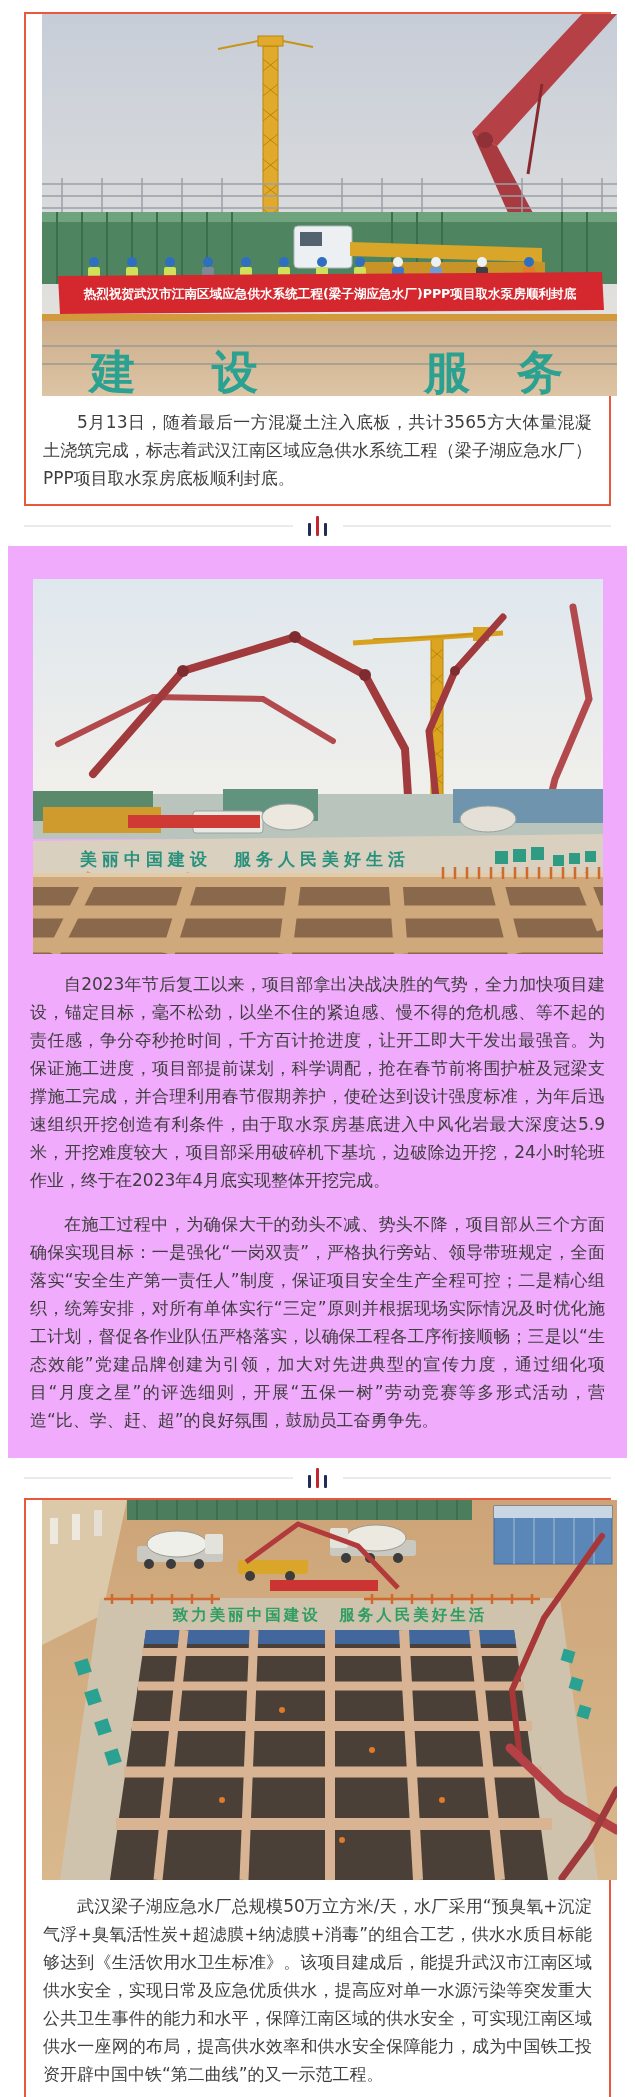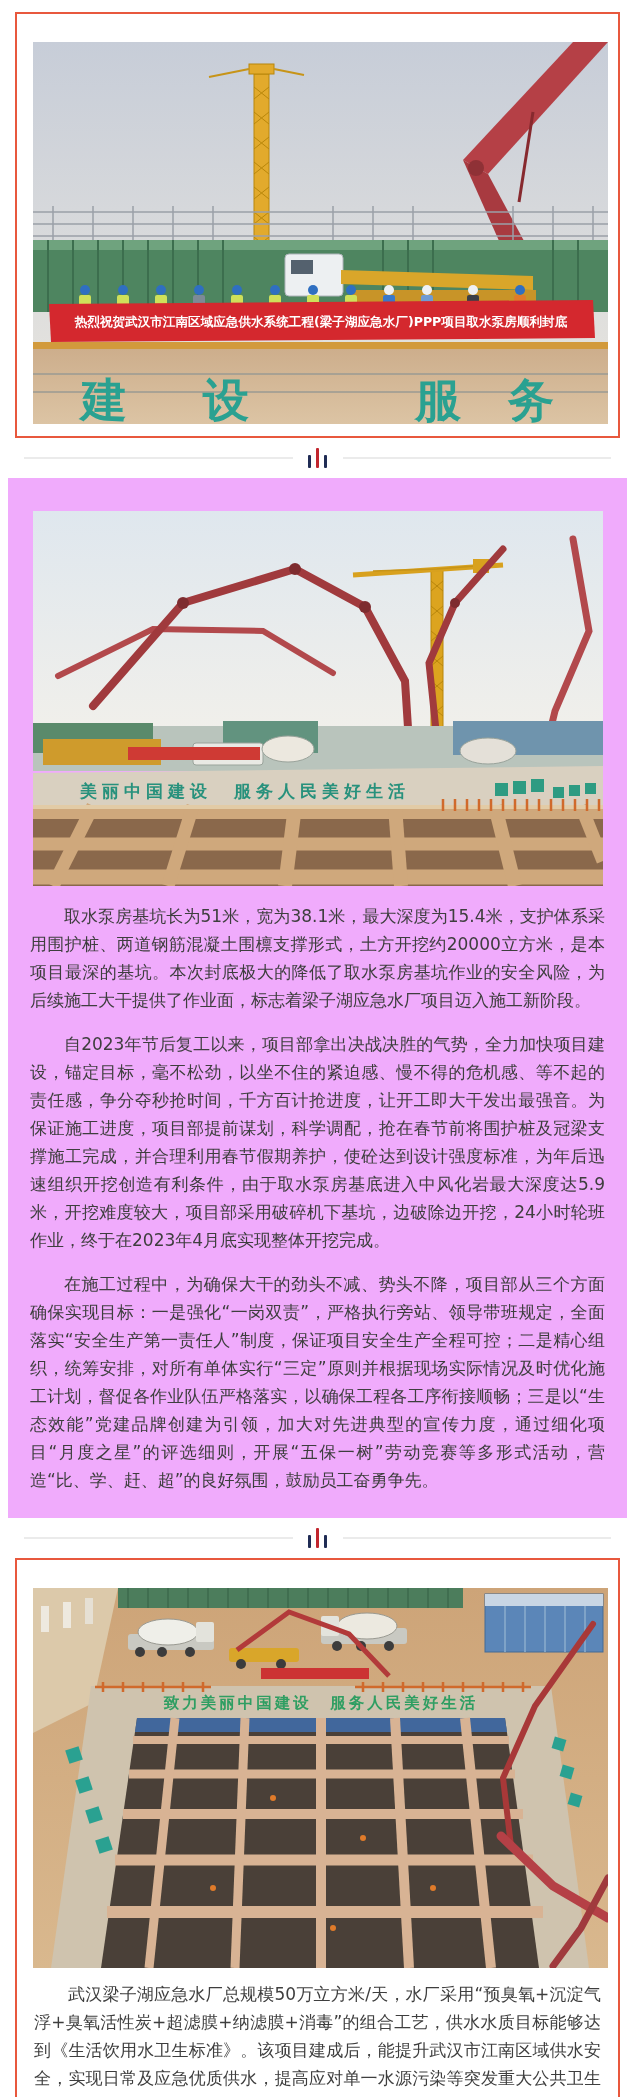--- a/index.html
+++ b/index.html
@@ -1,20 +1,20 @@
 <!DOCTYPE html>
 <html><head>
 <meta charset="utf-8">
 <style>
   html,body{margin:0;padding:0;background:#ffffff;}
   body{width:635px;font-family:"DejaVu Sans","Liberation Sans",sans-serif;}
   .page{width:635px;background:#ffffff;overflow:hidden;}
 
   
-  .box{margin:0 15px;border:2px solid #e8583d;padding:28px 16px 12px;box-sizing:border-box;background:#ffffff;}
+  .box{margin:0 24px;border:2px solid #e8583d;padding:0 16px 12px;box-sizing:border-box;background:#ffffff;}
   .box--first{margin-top:12px;}
   .box--last{margin-bottom:7px;}
 
   
   .pink{background:#f0abfc;margin:0 8px;padding:33px 21px 24px;}
 
   .photo{display:block;margin:0 auto;}
 
   p.para{font-size:17px;line-height:28px;color:#3e3e3e;text-align:justify;
          text-indent:2em;margin:12px 1px 0;word-break:break-all;}
@@ -146,20 +146,21 @@
         <path d="M0 332 H575 M0 350 H575" stroke="#9b9b93" stroke-width="1.5"></path>
         <g font-size="46" font-weight="bold" fill="#2aa191">
           <text x="48" y="374">建</text>
           <text x="170" y="374">设</text>
           <text x="382" y="374">服</text>
           <text x="475" y="374">务</text>
         </g>
       </g>
     </svg>
 
+    <p class="para">5月13日，随着最后一方混凝土注入底板，共计3565方大体量混凝土浇筑完成，标志着武汉江南区域应急供水系统工程（梁子湖应急水厂）PPP项目取水泵房底板顺利封底。</p>
   </section>
 
   <div class="divider">
     <span class="line"></span>
     <span class="bars">
       <span class="bar bar-navy"></span>
       <span class="bar bar-red"></span>
       <span class="bar bar-navy"></span>
     </span>
     <span class="line"></span>
@@ -232,21 +233,20 @@
           <path d="M462 295 L482 375" stroke-width="14"></path>
           <path d="M548 295 L570 350" stroke-width="13"></path>
         </g>
         <path d="M0 296 H570" stroke="#e2cba6" stroke-width="4"></path>
         <g stroke="#d06a2c" stroke-width="2.5">
           <path d="M410 288 V300 M422 288 V300 M434 288 V300 M446 288 V300 M458 288 V300 M470 288 V300 M482 288 V300 M494 288 V300 M506 288 V300 M518 288 V300 M530 288 V300 M542 288 V300 M554 288 V300 M566 288 V300"></path>
         </g>
       </g>
     </svg>
 
-    <p class="para">取水泵房基坑长为51米，宽为38.1米，最大深度为15.4米，支护体系采用围护桩、两道钢筋混凝土围檩支撑形式，土方开挖约20000立方米，是本项目最深的基坑。本次封底极大的降低了取水泵房基坑作业的安全风险，为后续施工大干提供了作业面，标志着梁子湖应急水厂项目迈入施工新阶段。</p>
     <p class="para">自2023年节后复工以来，项目部拿出决战决胜的气势，全力加快项目建设，锚定目标，毫不松劲，以坐不住的紧迫感、慢不得的危机感、等不起的责任感，争分夺秒抢时间，千方百计抢进度，让开工即大干发出最强音。为保证施工进度，项目部提前谋划，科学调配，抢在春节前将围护桩及冠梁支撑施工完成，并合理利用春节假期养护，使砼达到设计强度标准，为年后迅速组织开挖创造有利条件，由于取水泵房基底进入中风化岩最大深度达5.9米，开挖难度较大，项目部采用破碎机下基坑，边破除边开挖，24小时轮班作业，终于在2023年4月底实现整体开挖完成。</p>
     <p class="para"><span>在施工过程中，为确保大干的劲头不减、势头不降，项目部从三个方面确保实现目标：</span><span class="b">一是</span><span>强化“一岗双责”，严格执行旁站、领导带班规定，全面落实“安全生产第一责任人”制度，保证项目安全生产全程可控；</span><span class="b">二是</span><span>精心组织，统筹安排，对所有单体实行“三定”原则并根据现场实际情况及时优化施工计划，督促各作业队伍严格落实，以确保工程各工序衔接顺畅；</span><span class="b">三是</span><span>以“生态效能”党建品牌创建为引领，加大对先进典型的宣传力度，通过细化项目“月度之星”的评选细则，开展“五保一树”劳动竞赛等多形式活动，营造“比、学、赶、超”的良好氛围，鼓励员工奋勇争先。</span></p>
   </section>
 
   <div class="divider">
     <span class="line"></span>
     <span class="bars">
       <span class="bar bar-navy"></span>
       <span class="bar bar-red"></span>
       <span class="bar bar-navy"></span>

